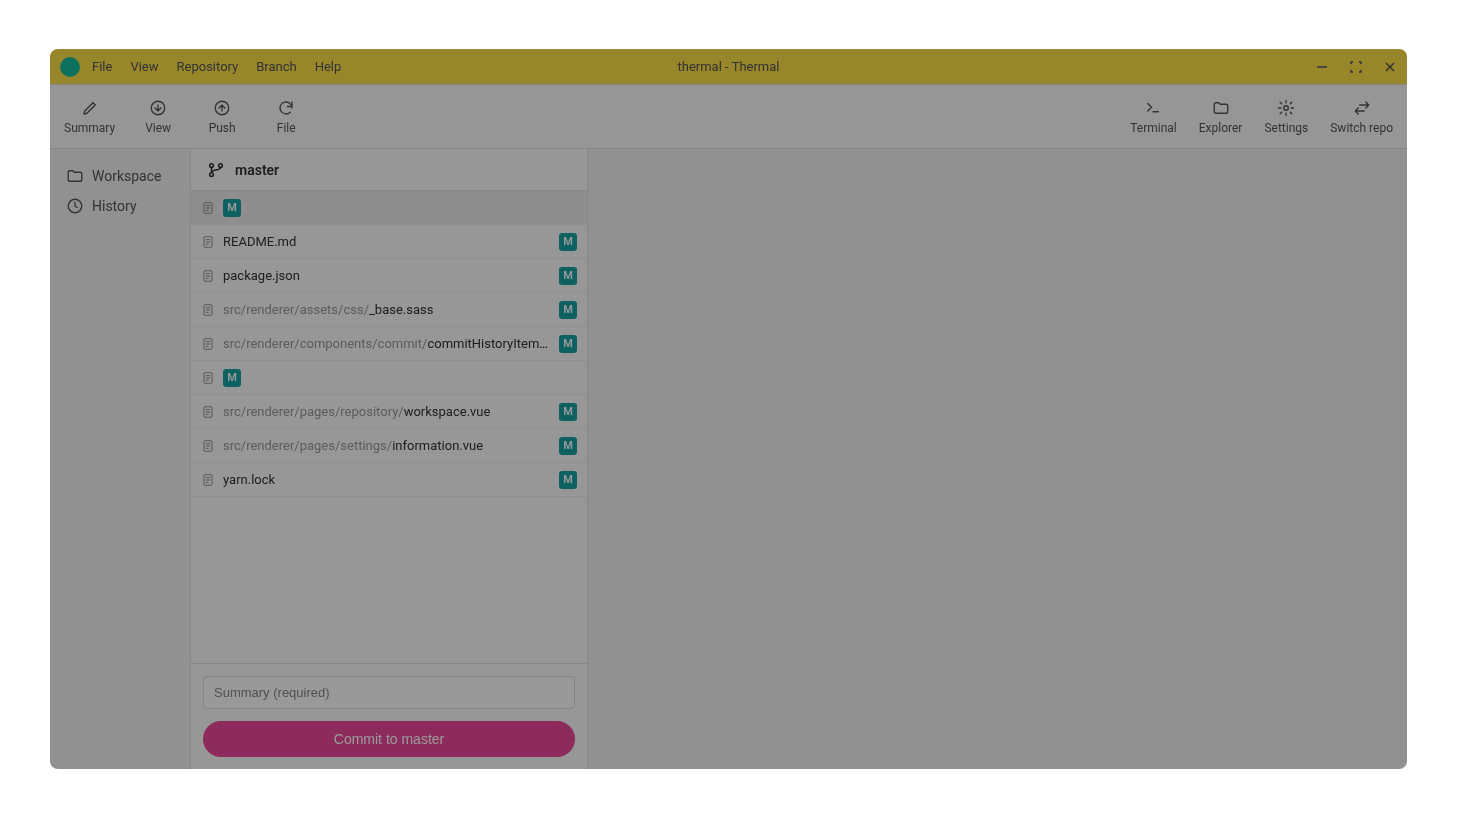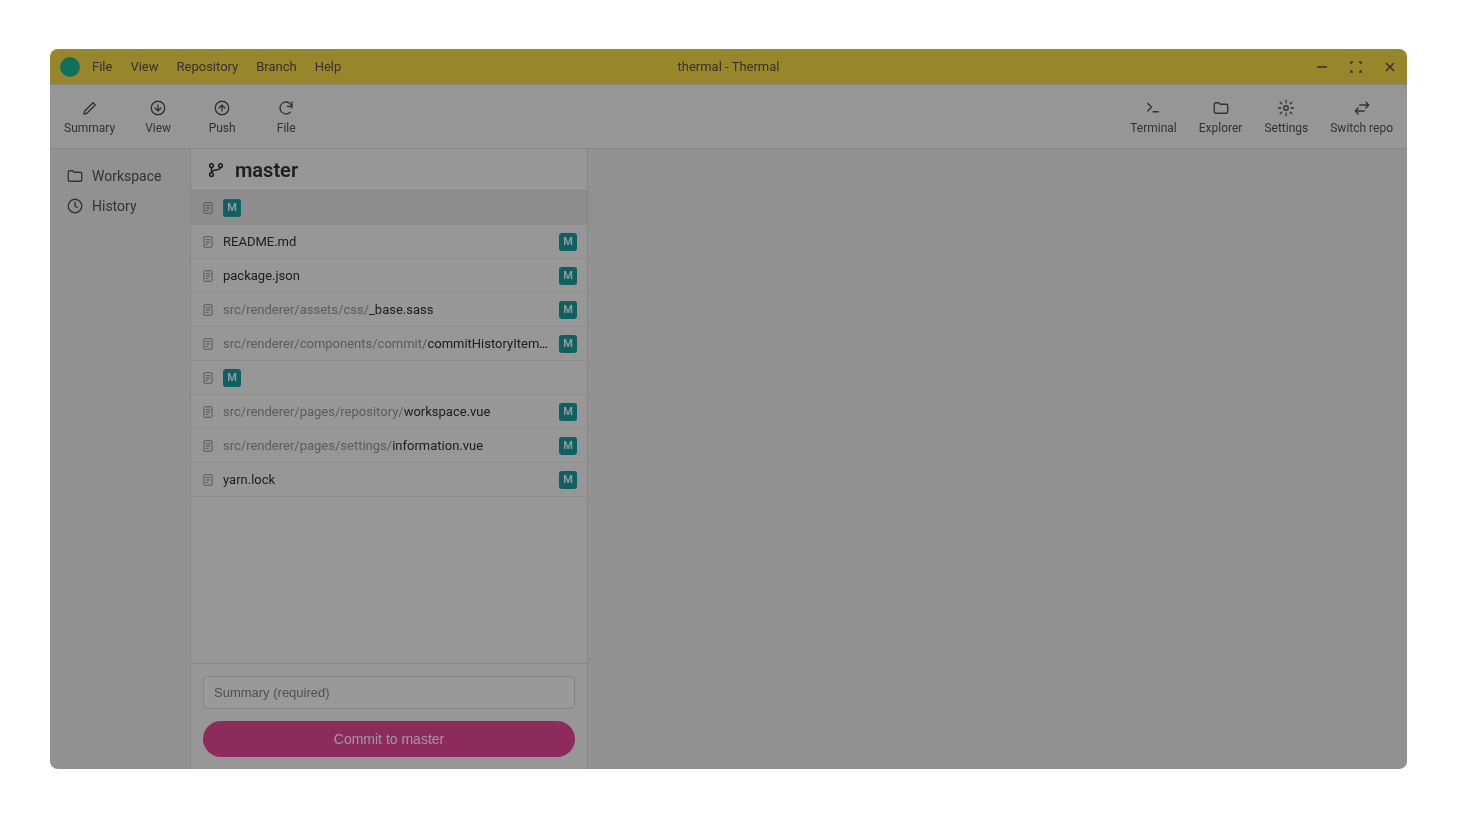--- a/index.html
+++ b/index.html
@@ -106,21 +106,21 @@
   border-right: 1px solid #e2e2e2;
   display: flex;
   flex-direction: column;
 }
 .branch-header {
   height: 42px;
   display: flex;
   align-items: center;
   gap: 10px;
   padding: 0 16px;
-  font-size: 20px;
+  font-size: 14px;
   color: #333;
   font-weight: 600;
   border-bottom: 1px solid #e2e2e2;
 }
 .branch-header svg { width: 18px; height: 18px; }
 
 .file-list {
   flex: 1;
   overflow-y: auto;
 }

